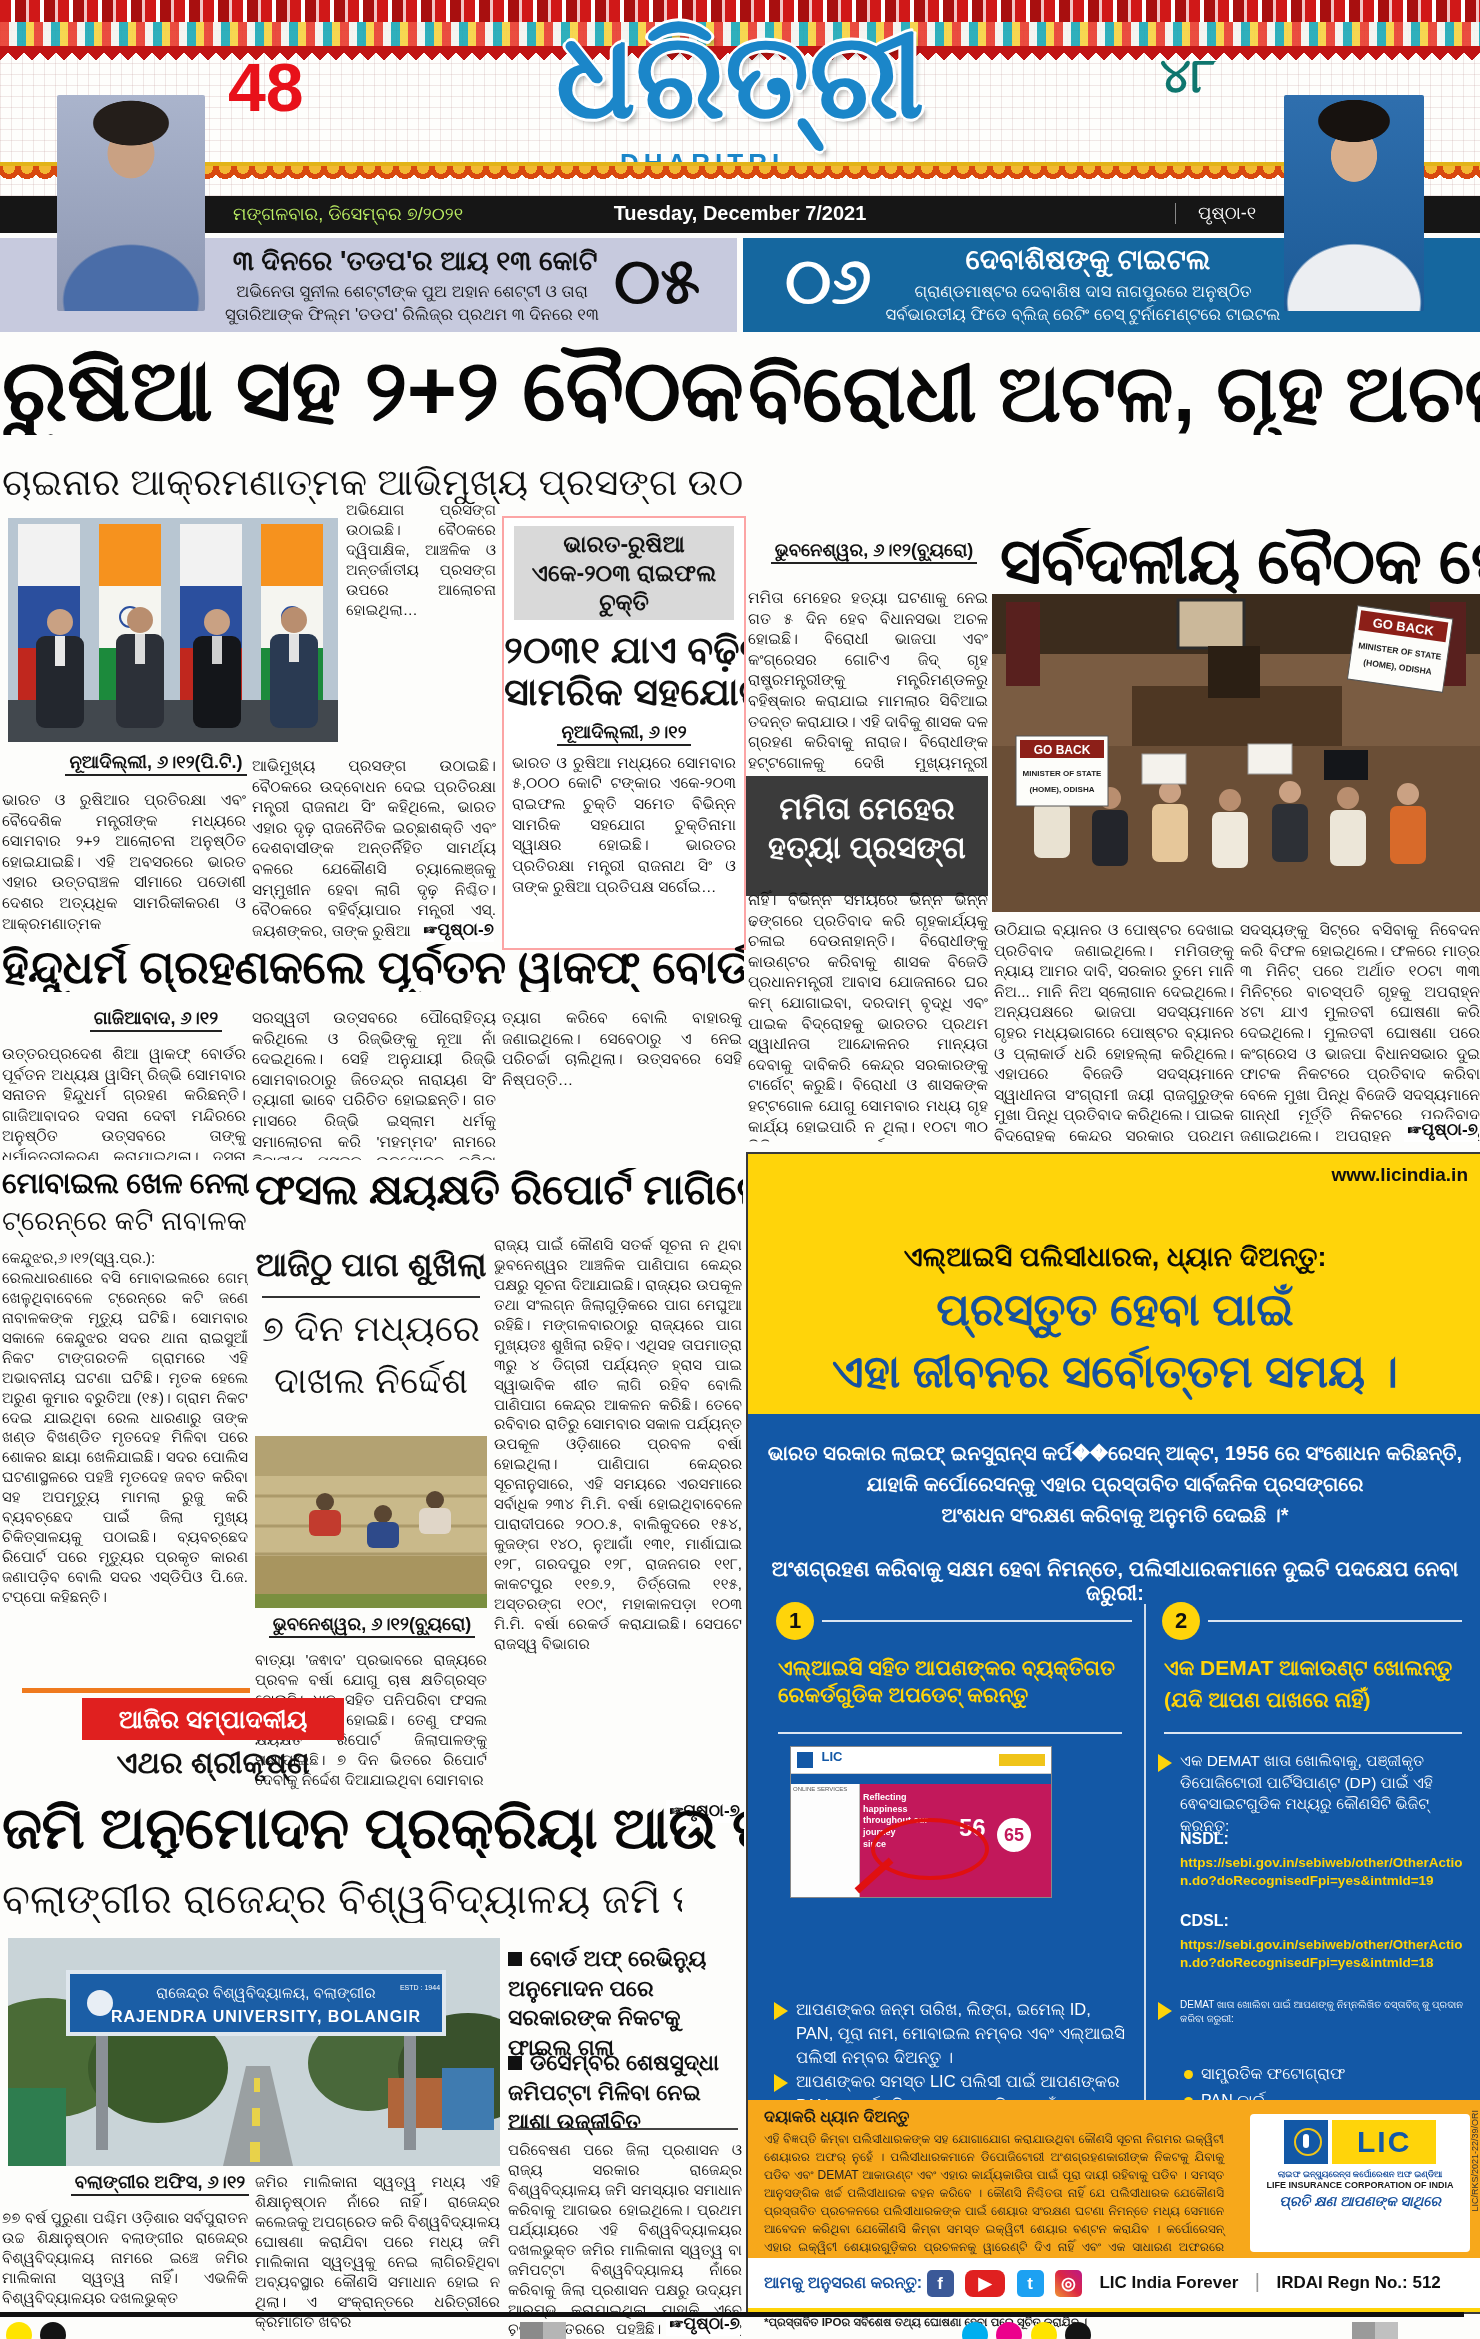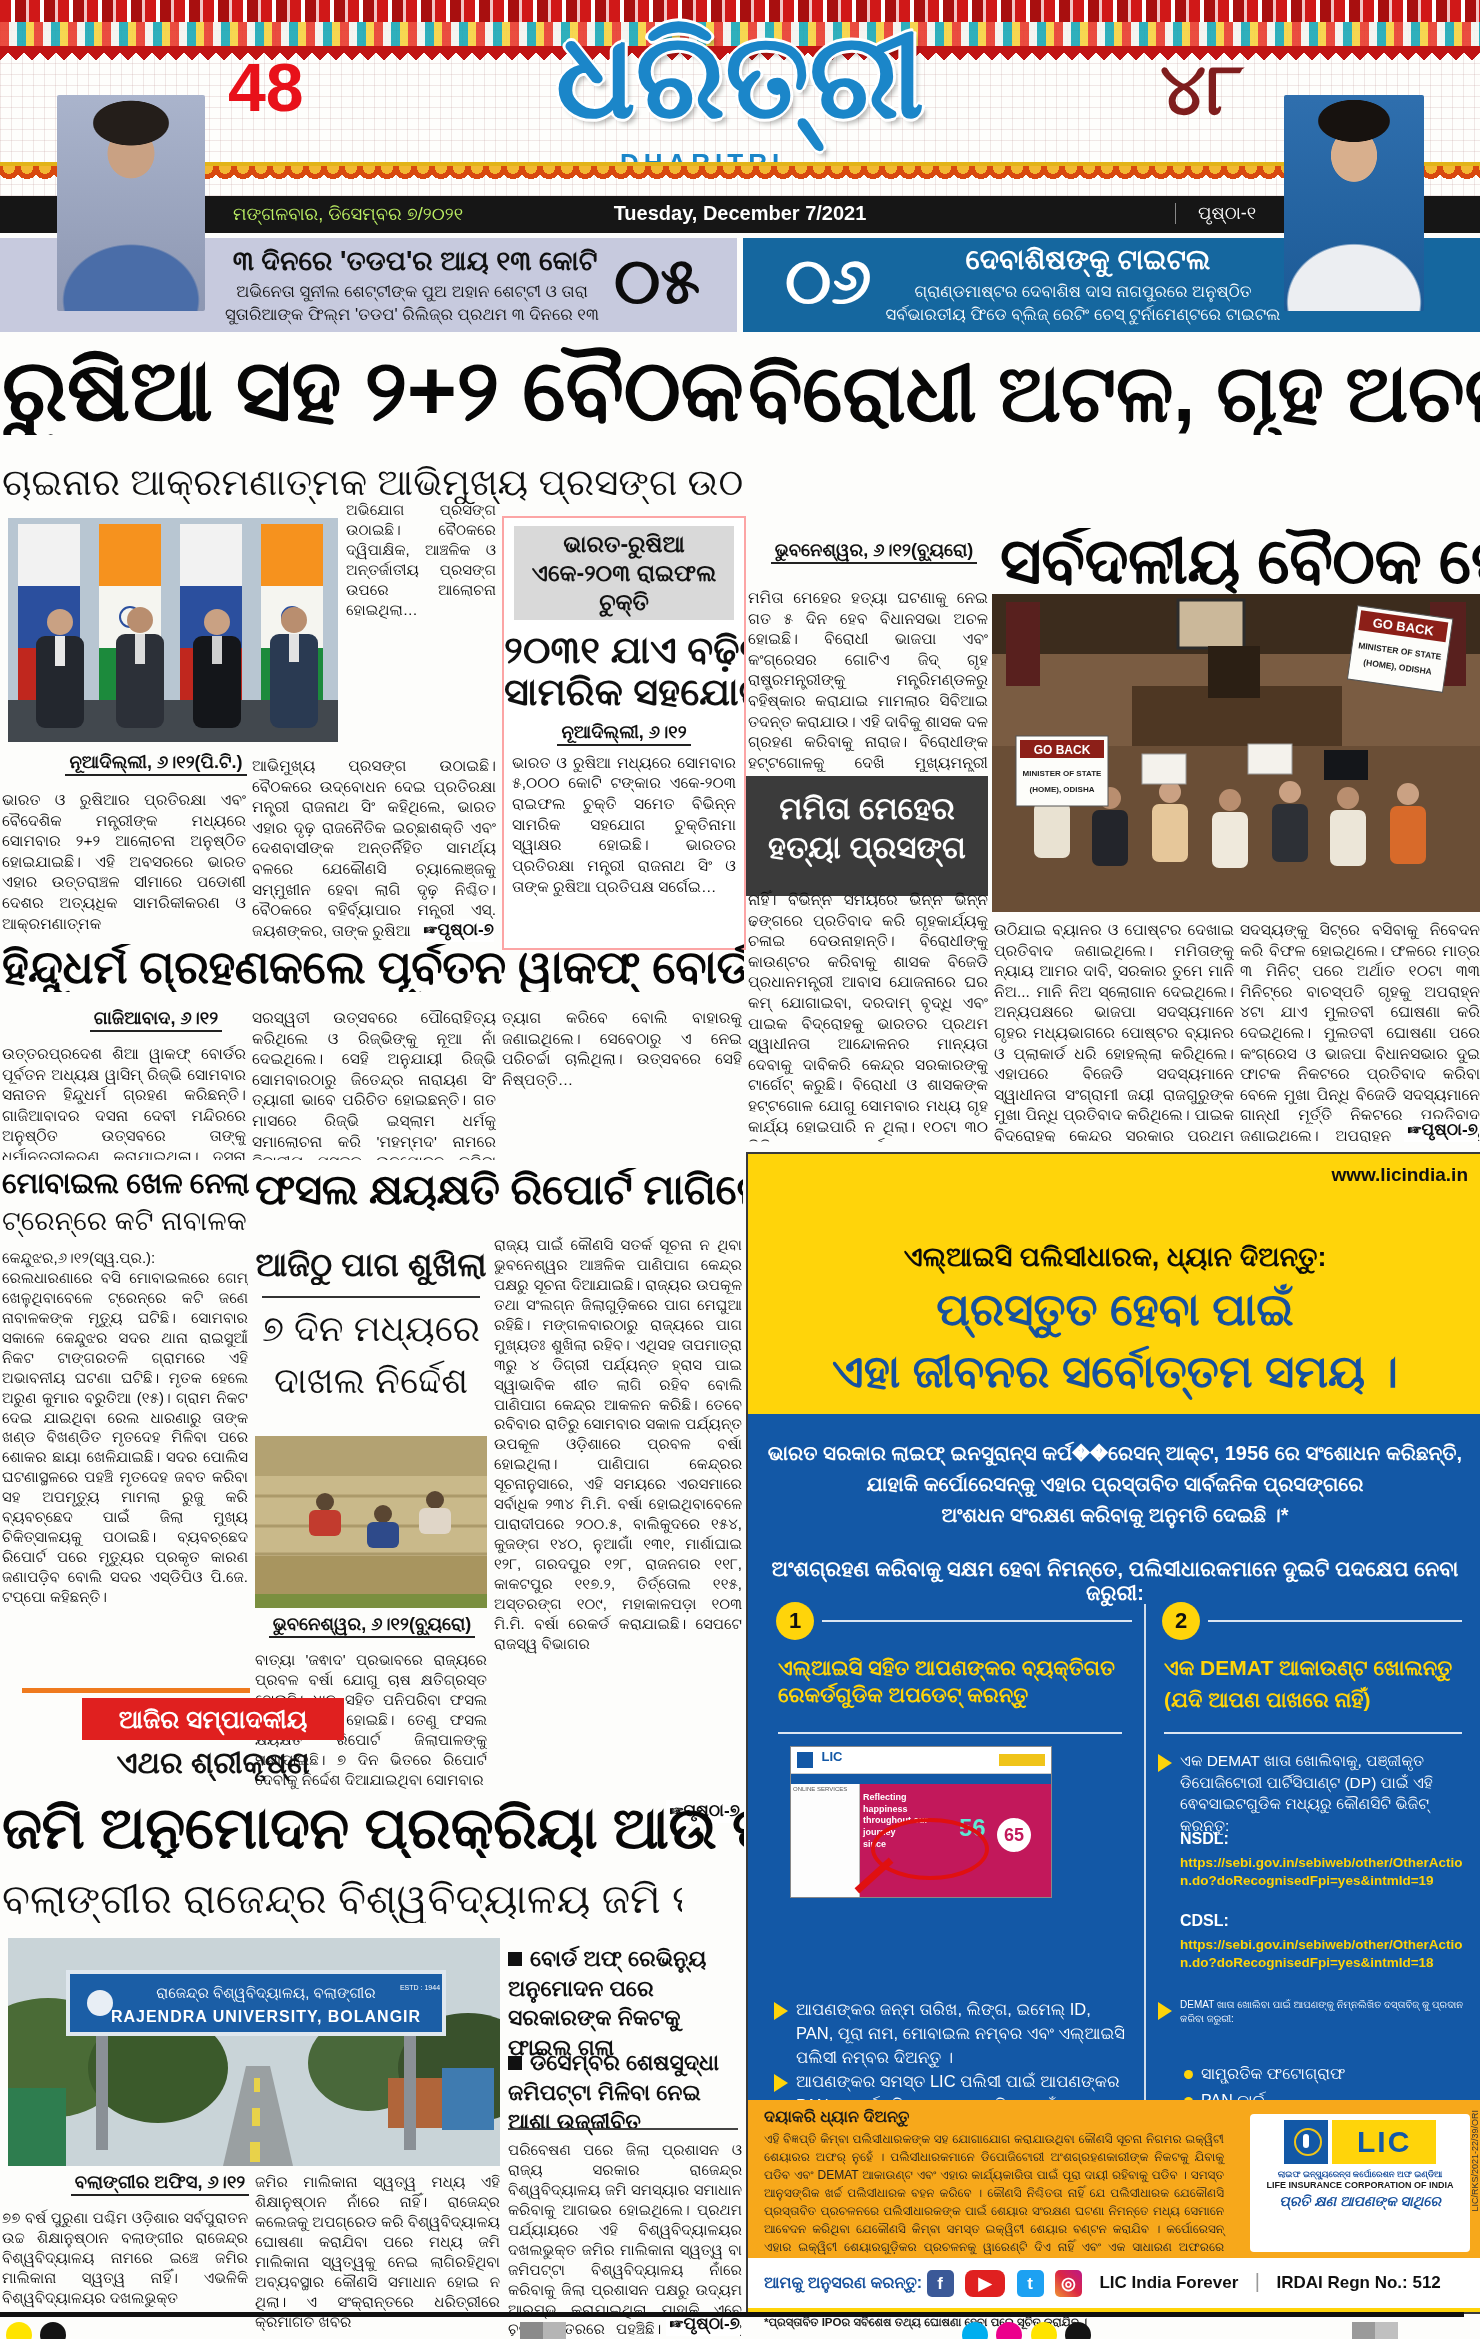--- a/index.html
+++ b/index.html
@@ -62,21 +62,21 @@
 </head>
 <body>
 
 <div id="page">
 
   <div class="abs grid-bg" style="left:0;top:0;width:1480px;height:196px"></div>
   <div class="abs ribbon" style="left:0;top:0;width:1480px;height:22px"></div>
   <div class="abs toran" style="left:0;top:22px;width:1480px;height:24px;opacity:.9"></div>
   <div class="abs toran-tri" style="left:0;top:46px;width:1480px;height:14px"></div>
   <div class="abs" style="left:228px;top:48px;font-size:68px;font-weight:bold;color:#e8111a">48</div>
-  <div class="abs" style="left:1160px;top:48px;font-size:72px;font-weight:bold;color:#7f1d1d">୪୮</div>
+  <div class="abs" style="left:1160px;top:48px;font-size:48px;font-weight:bold;color:#0f766e">୪୮</div>
   <div class="abs logo-odia" style="left:500px;top:8px;width:480px;height:150px;font-size:118px;text-align:center">ଧରିତ୍ରୀ</div>
   <div class="abs" style="left:620px;top:148px;font-size:26px;font-weight:bold;color:#1b86c9;letter-spacing:5px">DHARITRI</div>
   <div class="abs garland" style="left:0;top:162px;width:1480px;height:34px"></div>
   <div class="abs" style="left:0;top:196px;width:1480px;height:37px;background:#161616">
     <div class="abs" style="left:233px;top:8px;color:#bef264;font-size:18px">ମଙ୍ଗଳବାର, ଡିସେମ୍ବର ୭/୨୦୨୧</div>
     <div class="abs" style="left:560px;top:6px;width:360px;text-align:center;color:#fff;font-size:20px;font-weight:bold">Tuesday, December 7/2021</div>
     <div class="abs" style="left:1175px;top:7px;color:#fff;font-size:18px;border-left:1px solid #888;padding-left:22px">ପୃଷ୍ଠା-୧</div>
   </div>
 
   <div class="abs portrait p-left" style="left:57px;top:95px;width:148px;height:216px;z-index:6"></div>
@@ -325,21 +325,21 @@
           <span style="float:right;width:46px;height:12px;background:#f0c419;margin:7px 6px 0 0"></span>
         </div>
         <div style="height:10px;background:#1358a6"></div>
         <div style="position:relative;height:114px;background:#c2185b">
           <div style="position:absolute;left:0;top:0;width:64px;height:114px;background:#fdfdfd;border-right:1px solid #bbb;font-size:6px;color:#555;padding:2px">ONLINE SERVICES</div>
           <div style="position:absolute;left:72px;top:8px;color:#fff;font-size:9px;font-weight:bold;width:90px;line-height:1.3">
             <div>Reflecting happiness</div>
             <div>throughout our journey</div>
             <div>since</div>
           </div>
-          <div style="position:absolute;left:168px;top:30px;color:#5eead4;font-size:24px;font-weight:bold">56</div>
+          <div style="position:absolute;left:168px;top:30px;color:#ffffff;font-size:24px;font-weight:bold">56</div>
           <div style="position:absolute;left:206px;top:34px;width:34px;height:34px;border-radius:50%;background:#fff;color:#c2185b;font-size:18px;font-weight:bold;text-align:center;line-height:34px">65</div>
           <div style="position:absolute;left:80px;top:34px;width:110px;height:54px;border:4px solid #e01010;border-radius:50%"></div>
           <div style="position:absolute;left:60px;top:88px;width:46px;height:7px;background:#e01010;transform:rotate(-42deg)"></div>
         </div>
       </div>
 
       <div class="abs" style="left:26px;top:584px;width:352px">
         <div style="display:flex">
             <span class="yarrow" style="margin:4px 8px 0 0"></span>
         <span style="font-size:16.5px;line-height:1.45">ଆପଣଙ୍କର ଜନ୍ମ ତାରିଖ, ଲିଙ୍ଗ, ଇମେଲ୍ ID, PAN, ପୂରା ନାମ, ମୋବାଇଲ ନମ୍ବର ଏବଂ ଏଲ୍‌ଆଇସି ପଲିସୀ ନମ୍ବର ଦିଅନ୍ତୁ ।</span>

